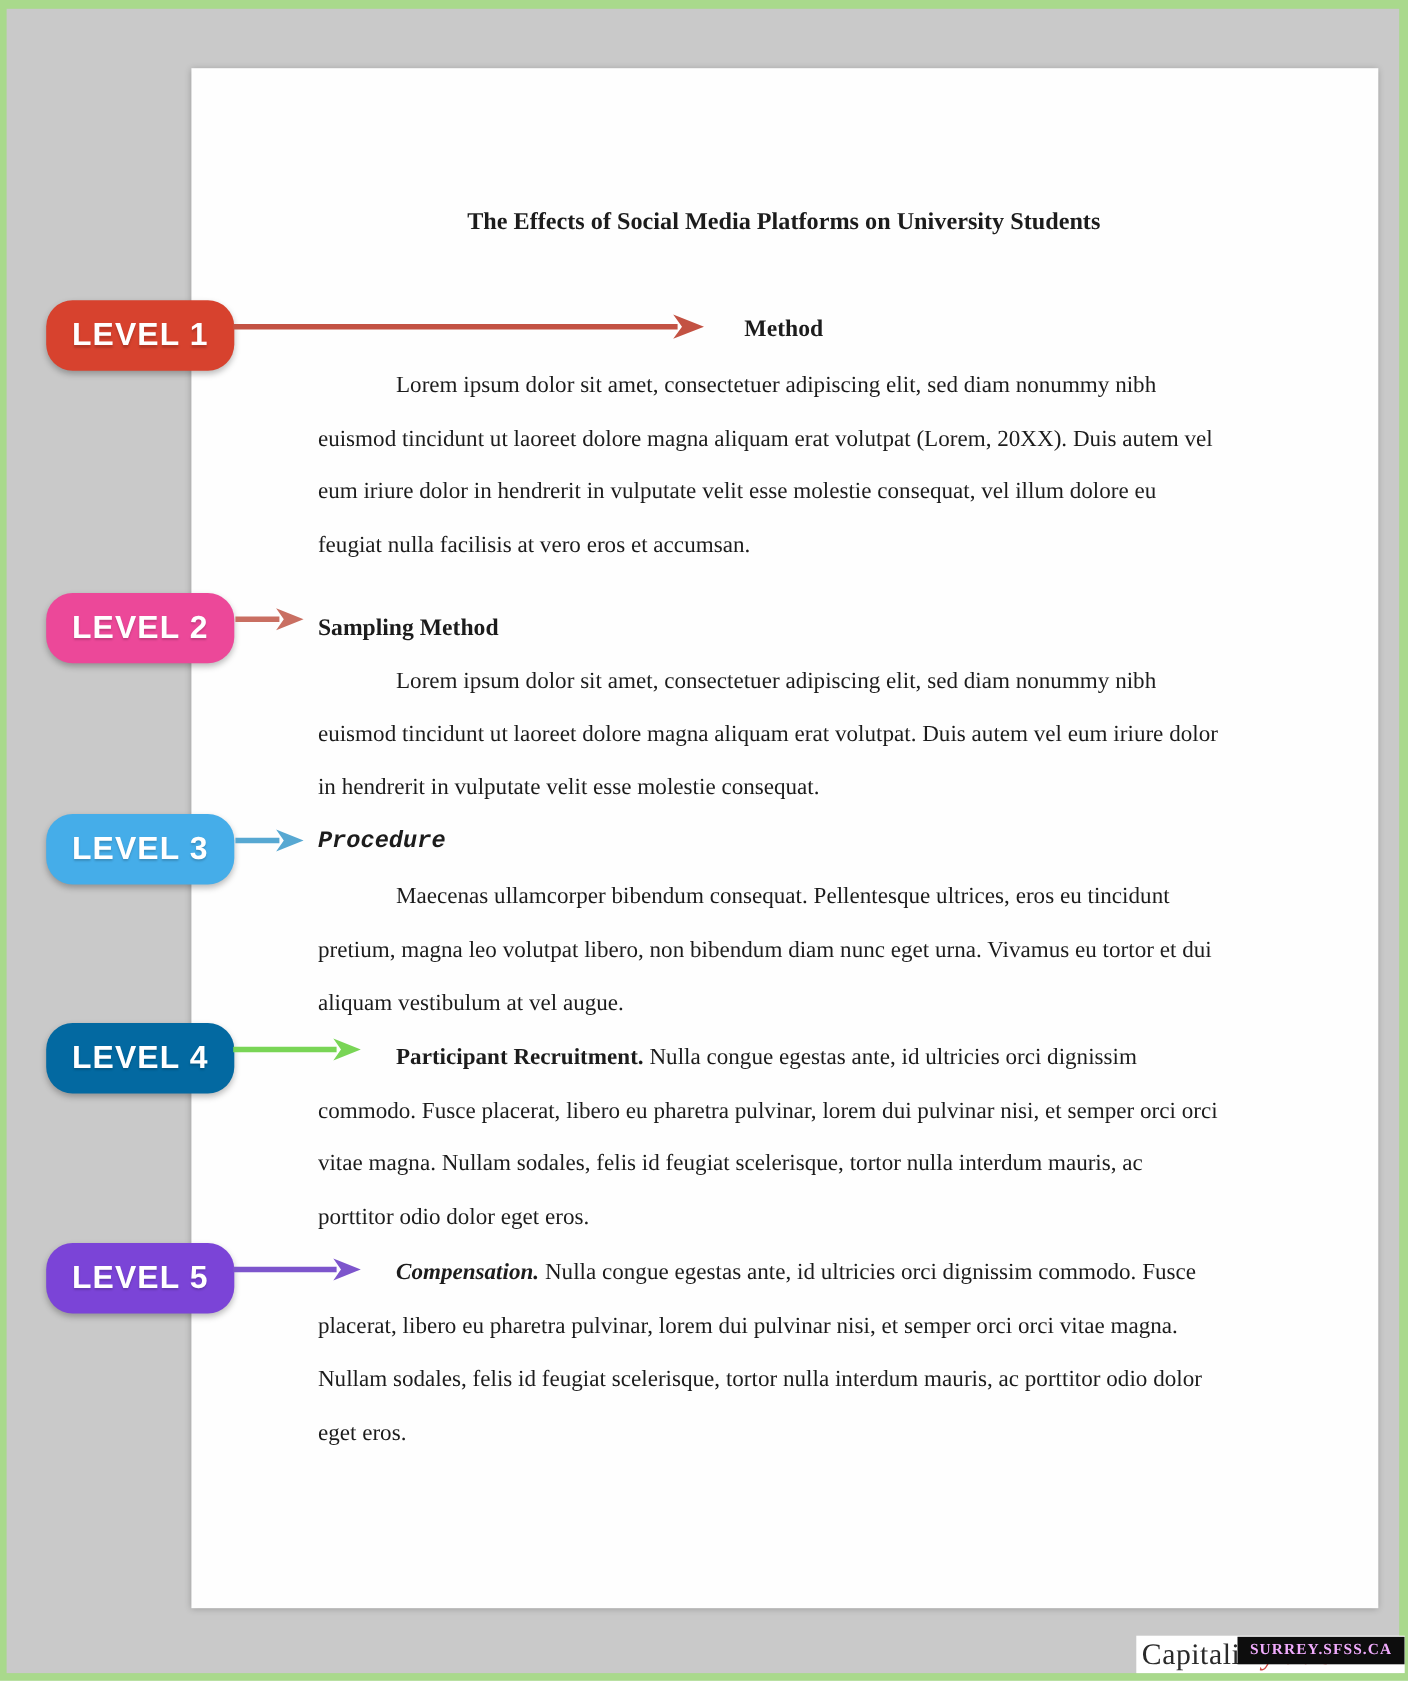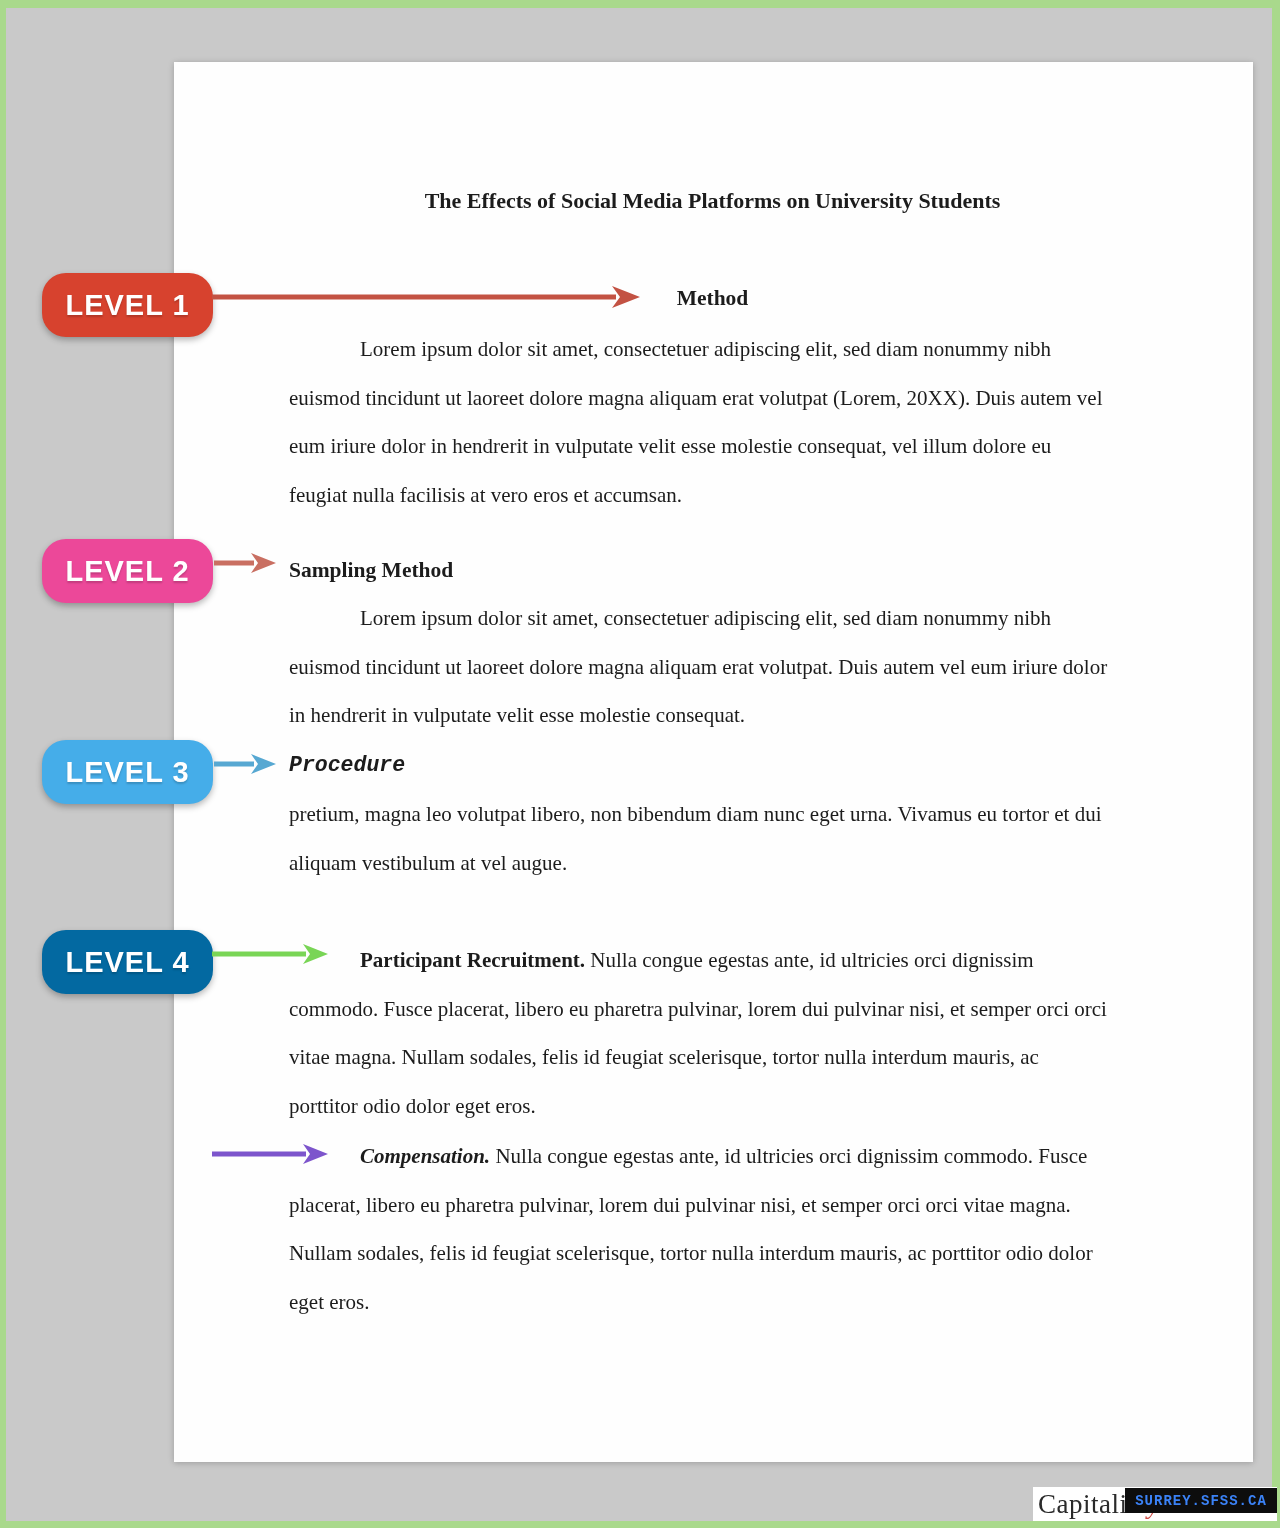--- a/index.html
+++ b/index.html
@@ -43,22 +43,22 @@
   .a1{left:206px;top:276px;} .a2{left:208px;top:542px;} .a3{left:208px;top:743px;}
   .a4{left:206px;top:933px;} .a5{left:206px;top:1133px;}
 
   .watermark{position:absolute;left:1033px;top:1487px;width:244px;height:34px;
              background:#ffffff;overflow:hidden;}
   .wm-text{position:absolute;left:5px;top:2px;font-size:27px;white-space:nowrap;
            color:#2a2a2a;letter-spacing:0.5px;}
   .wm-red{color:#cf4840;font-style:italic;}
   .wm-badge{position:absolute;left:92px;top:1px;width:152px;height:25px;background:#0d0d0d;
             display:flex;align-items:center;justify-content:center;
-            font-family:Liberation Mono, monospace;
-            font-size:14px;font-weight:bold;color:#3b82f6;letter-spacing:1px;
+            font-family:Liberation Serif, serif;
+            font-size:14px;font-weight:bold;color:#f0abfc;letter-spacing:1px;
             white-space:nowrap;}
 </style>
 </head>
 <body>
 
 <div class="frame">
   <div class="canvas">
 
     <div class="paper">
       <div class="doc">
@@ -71,20 +71,21 @@
             <div class="line">feugiat nulla facilisis at vero eros et accumsan.</div>
           </div>
         <div class="heading pos-h2">Sampling Method</div>
         <div class="para pos-p2">
             <div class="line indent">Lorem ipsum dolor sit amet, consectetuer adipiscing elit, sed diam nonummy nibh</div>
             <div class="line">euismod tincidunt ut laoreet dolore magna aliquam erat volutpat. Duis autem vel eum iriure dolor</div>
             <div class="line">in hendrerit in vulputate velit esse molestie consequat.</div>
           </div>
         <div class="heading italic pos-h3">Procedure</div>
         <div class="para pos-p3">
+            <div class="line indent">Maecenas ullamcorper bibendum consequat. Pellentesque ultrices, eros eu tincidunt</div>
             <div class="line">pretium, magna leo volutpat libero, non bibendum diam nunc eget urna. Vivamus eu tortor et dui</div>
             <div class="line">aliquam vestibulum at vel augue.</div>
           </div>
         <div class="para pos-p4">
             <div class="line indent"><span class="run-b">Participant Recruitment.</span> Nulla congue egestas ante, id ultricies orci dignissim</div>
             <div class="line">commodo. Fusce placerat, libero eu pharetra pulvinar, lorem dui pulvinar nisi, et semper orci orci</div>
             <div class="line">vitae magna. Nullam sodales, felis id feugiat scelerisque, tortor nulla interdum mauris, ac</div>
             <div class="line">porttitor odio dolor eget eros.</div>
           </div>
         <div class="para pos-p5">
@@ -121,20 +122,23 @@
     </svg>
 
     <div class="badge b4" style="background: #0369a1;">
       <span class="badge-label">LEVEL 4</span>
     </div>
     <svg class="arrow a4" width="118" height="26">
       <line x1="0" y1="13" x2="94" y2="13" stroke-width="5" stroke="#79d556"></line>
       <path d="M91,3 L116,13 L91,23 L98,13 Z" fill="#79d556"></path>
     </svg>
 
+    <div class="badge b5" style="background: rgb(123, 68, 215);">
+      <span class="badge-label">LEVEL 5</span>
+    </div>
     <svg class="arrow a5" width="118" height="26">
       <line x1="0" y1="13" x2="94" y2="13" stroke-width="5" stroke="#7d55cc"></line>
       <path d="M91,3 L116,13 L91,23 L98,13 Z" fill="#7d55cc"></path>
     </svg>
 
   </div>
 
   <div class="watermark">
     <div class="wm-text"><span>Capitali</span><span class="wm-red">my title</span></div>
     <div class="wm-badge">SURREY.SFSS.CA</div>

